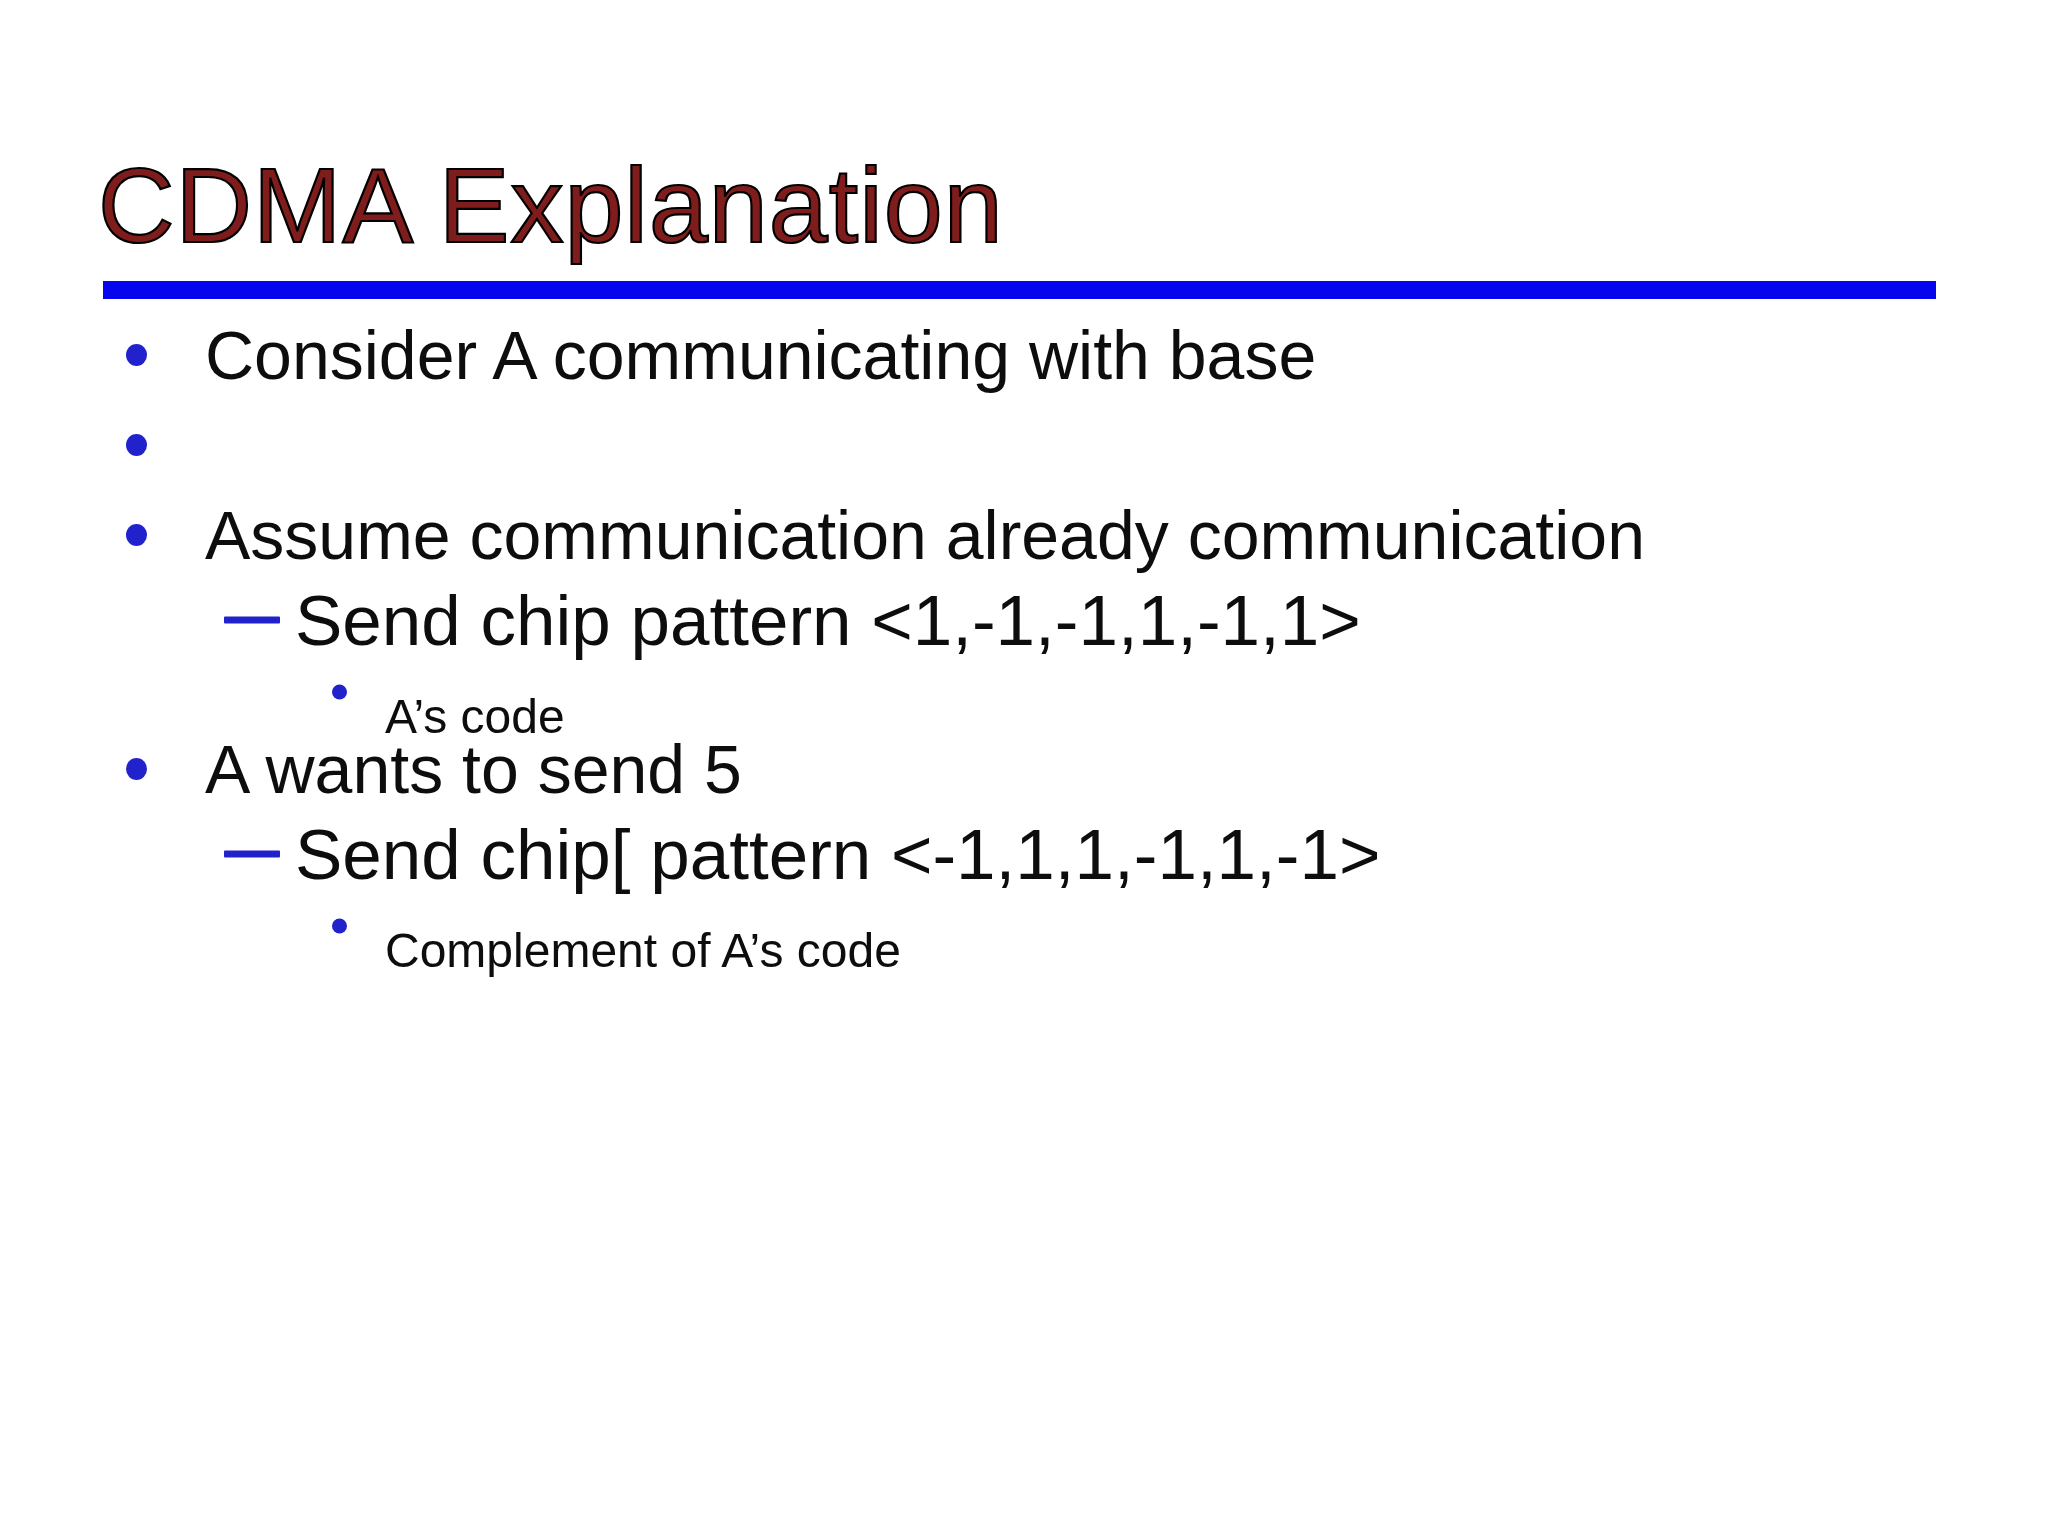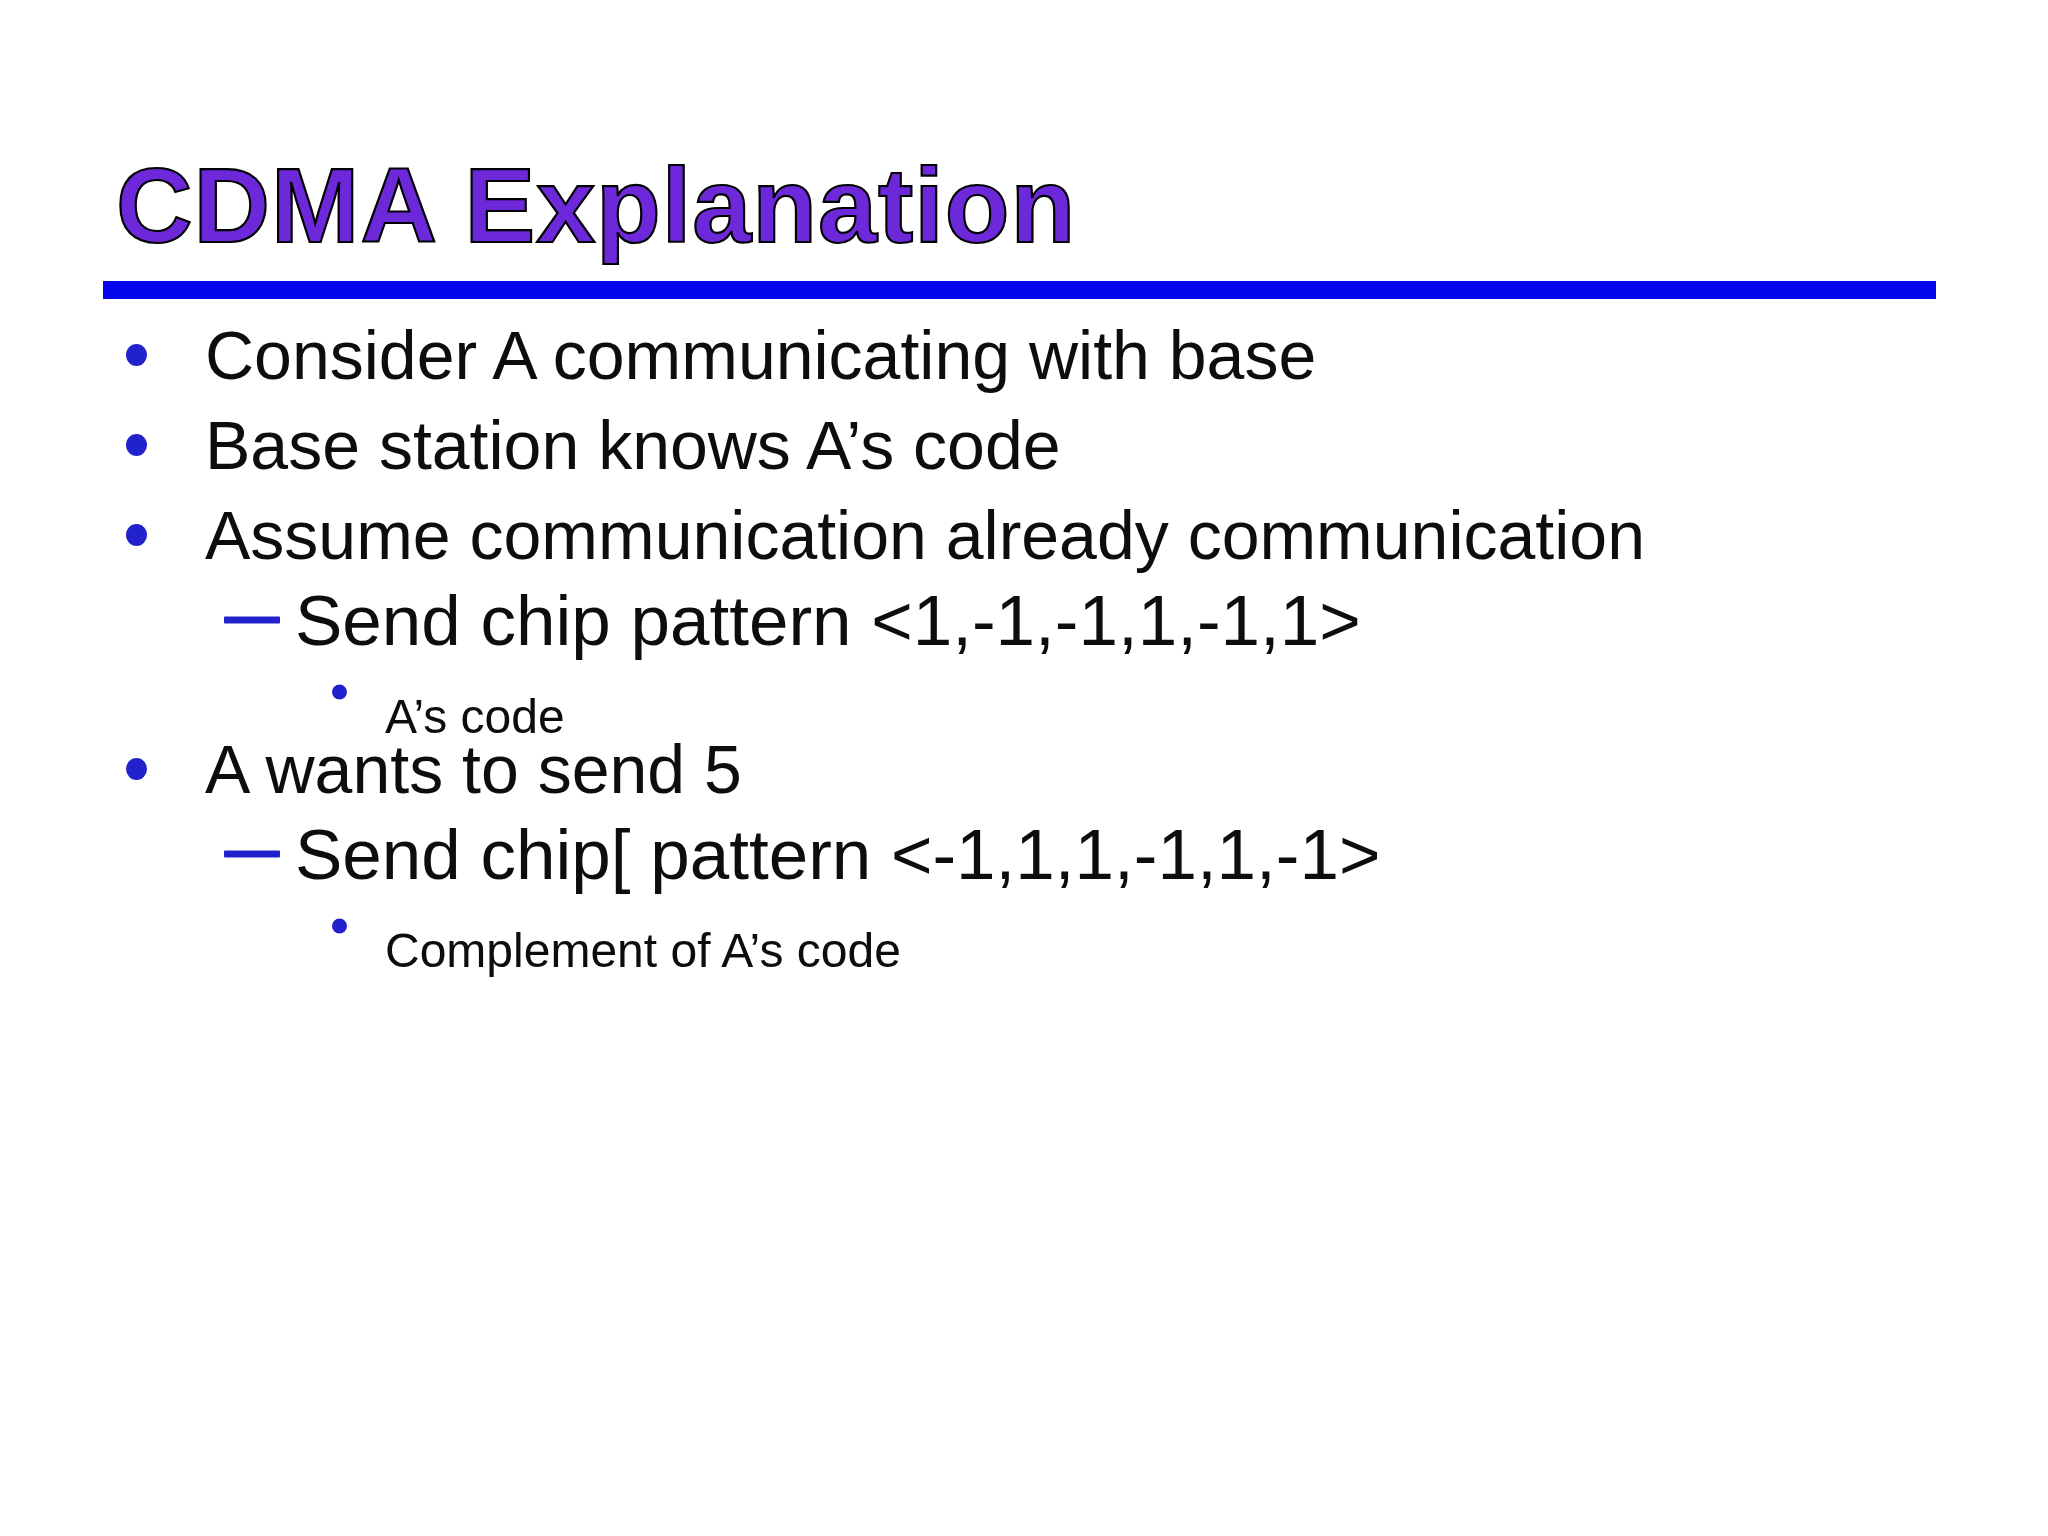--- a/index.html
+++ b/index.html
@@ -11,27 +11,27 @@
     position: relative;
     width: 2048px;
     height: 1536px;
     overflow: hidden;
     background: var(--bg, #ffffff);
     font-family: "Liberation Sans", "DejaVu Sans", sans-serif;
     color: var(--text, #0d0d0d);
   }
   .title {
     position: absolute;
-    left: 116px;
+    left: 98px;
     top: 152px;
     font-size: 106px;
-    font-weight: bold;
+    font-weight: normal;
     letter-spacing: 1px;
     line-height: 1.0;
-    color: #6d28d9;
+    color: #7f1d1d;
     -webkit-text-stroke: 2.2px #000000;
     white-space: nowrap;
   }
   .rule {
     position: absolute;
     left: 103px;
     top: 281px;
     width: 1833px;
     height: 18px;
     background: var(--accent, #0505ee);
@@ -72,21 +72,20 @@
 
   <div class="rule"></div>
 
   <div class="bullets" id="bullet-list">
       <div class="row lvl1">
         <span class="marker"></span>
         <span class="text">Consider A communicating with base</span>
       </div>
       <div class="row lvl1">
         <span class="marker"></span>
-        <span class="text">Base station knows A’s code</span>
       </div>
       <div class="row lvl1">
         <span class="marker"></span>
         <span class="text">Assume communication already communication</span>
       </div>
       <div class="row lvl2">
         <span class="marker"></span>
         <span class="text">Send chip pattern &lt;1,-1,-1,1,-1,1&gt;</span>
       </div>
       <div class="row lvl3">

